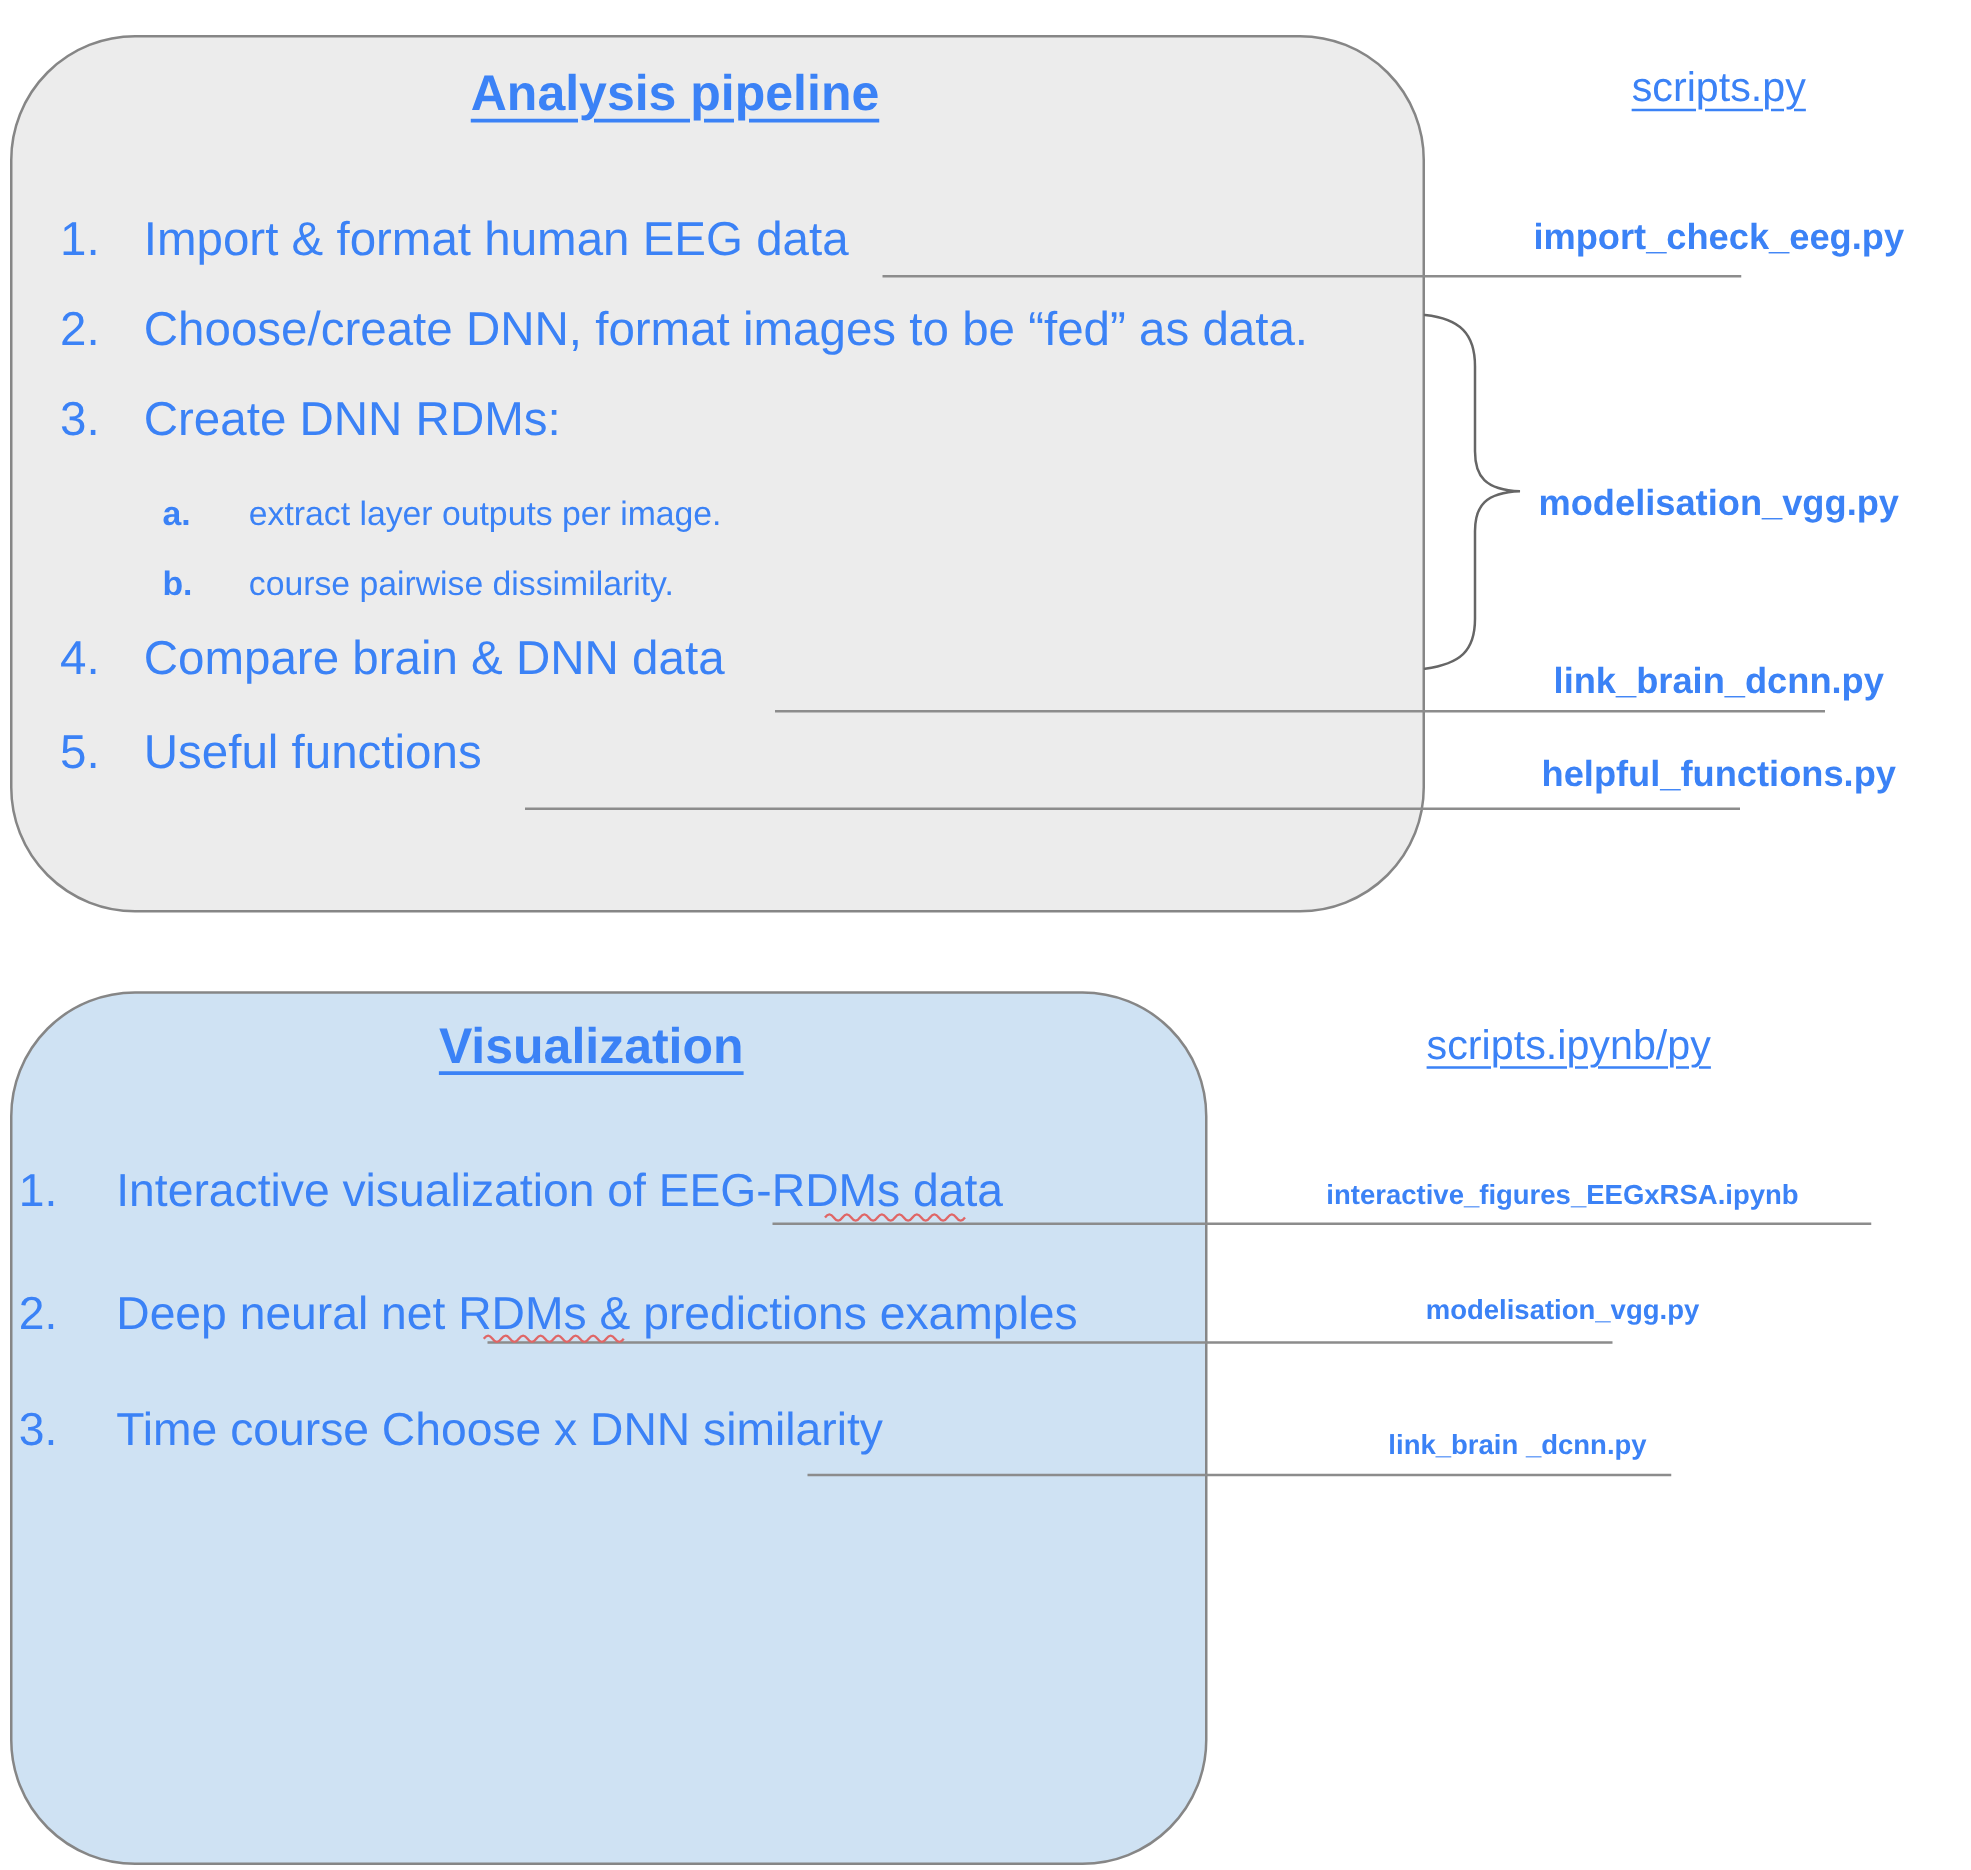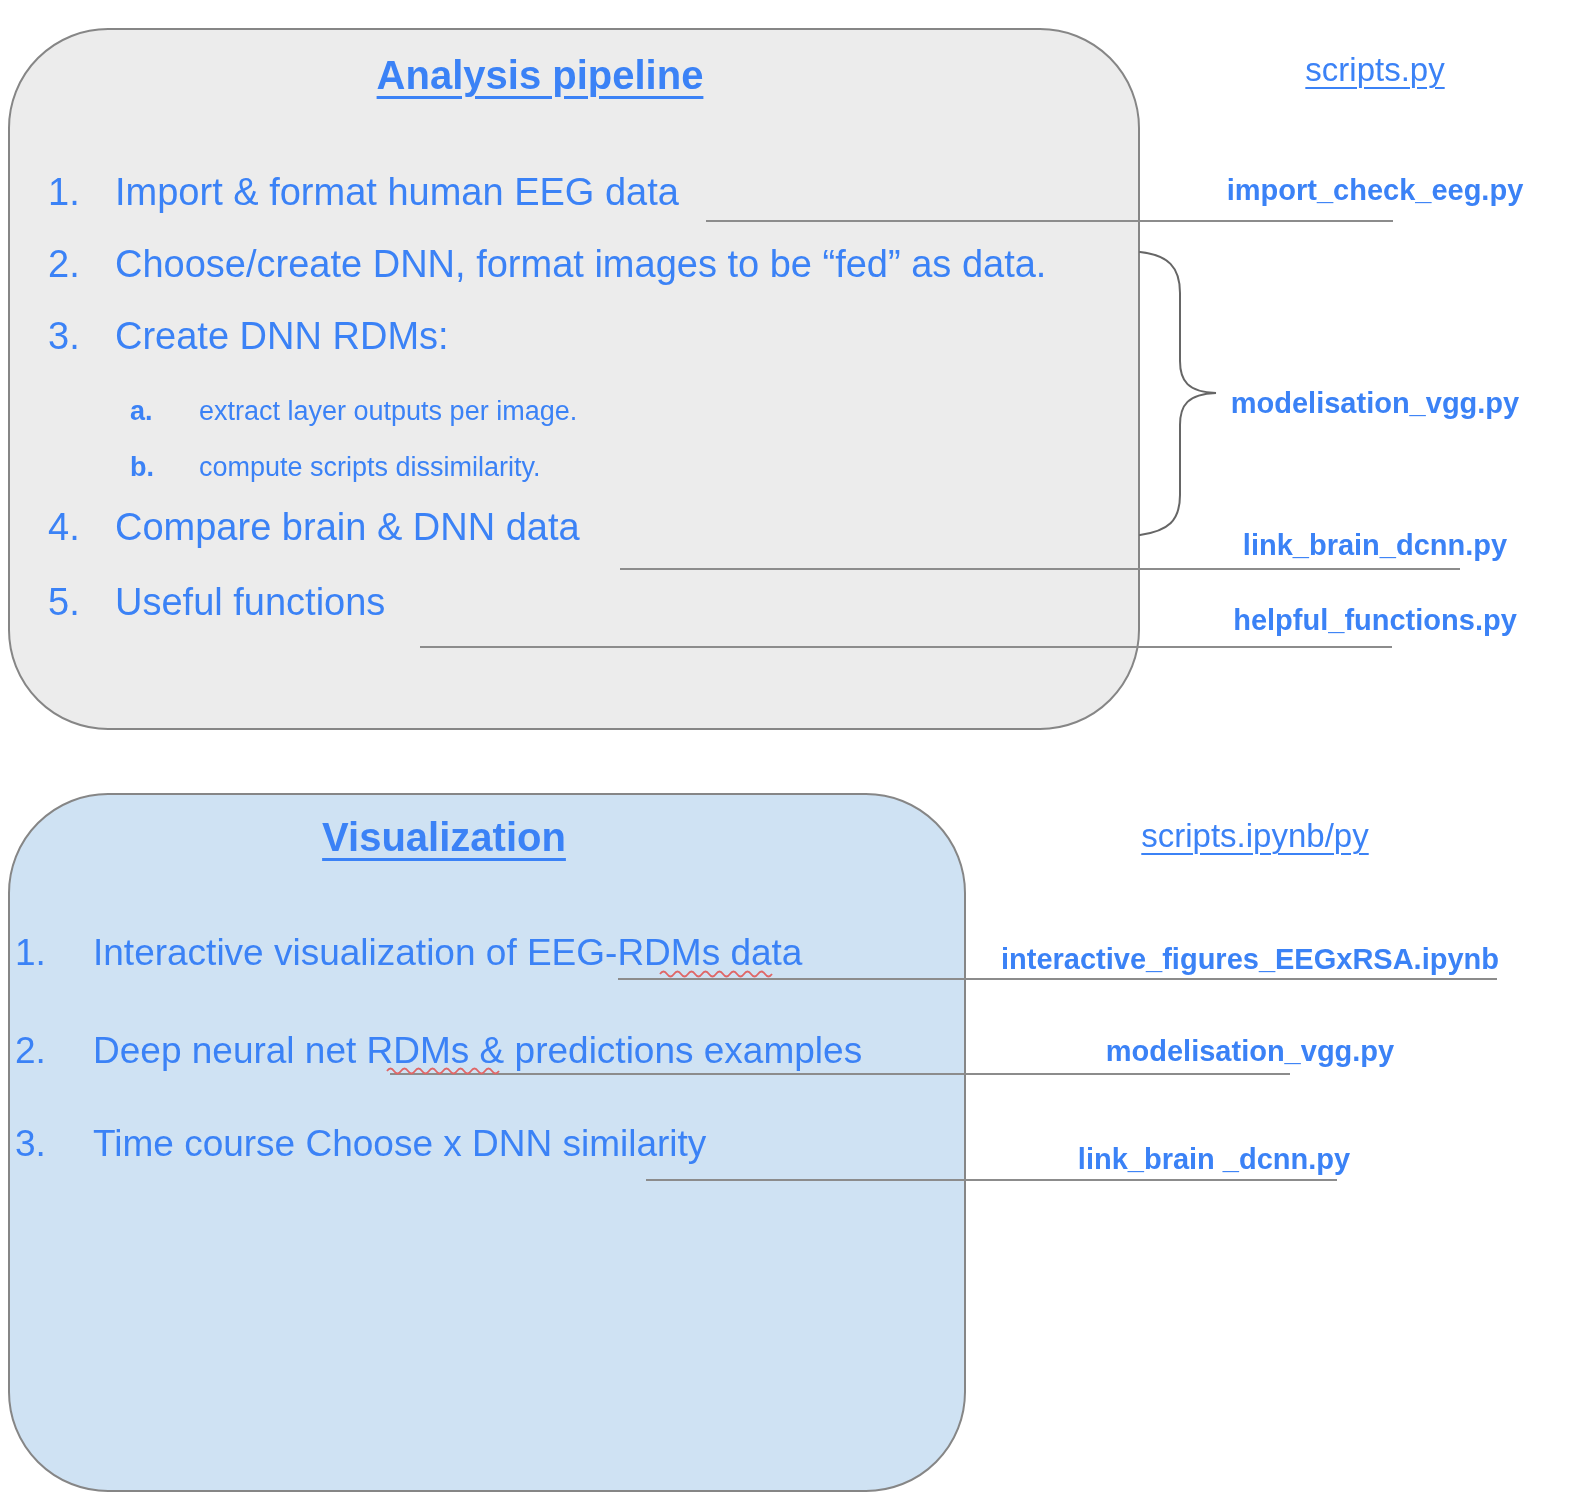--- a/index.html
+++ b/index.html
@@ -26,21 +26,21 @@
   .row.main .num  { width:67px; }
   .row.sub .num   { width:69px; font-weight:bold; }
   .row.bmain .num { width:78px; }
 
   .col-header {
     position:absolute; font-size:33px; line-height:1.15; text-align:center; white-space:nowrap;
     text-decoration:underline; text-decoration-thickness:2px; text-underline-offset:6px;
   }
   .file { position:absolute; font-weight:bold; line-height:1.15; text-align:center; white-space:nowrap; }
   .file.top { font-size:29px; }
-  .file.bot { font-size:29px; }
+  .file.bot { font-size:22px; }
 
   .connector { position:absolute; height:2px; background:#8c8c8c; }
   .squiggle, .brace { position:absolute; }
 </style>
 </head>
 <body>
 
 <div id="canvas">
 
   <div class="box gray"></div>
@@ -57,21 +57,21 @@
   <div class="row main" style="left:48px; top:315px;">
     <span class="num">3.</span>
     <span class="label">Create DNN RDMs:</span>
   </div>
   <div class="row sub" style="left:130px; top:396px;">
     <span class="num">a.</span>
     <span class="label">extract layer outputs per image.</span>
   </div>
   <div class="row sub" style="left:130px; top:452px;">
     <span class="num">b.</span>
-    <span class="label">compute scripts dissimilarity.</span>
+    <span class="label">course pairwise dissimilarity.</span>
   </div>
   <div class="row main" style="left:48px; top:506px;">
     <span class="num">4.</span>
     <span class="label">Compare brain &amp; DNN data</span>
   </div>
   <div class="row main" style="left:48px; top:581px;">
     <span class="num">5.</span>
     <span class="label">Useful functions</span>
   </div>
 
@@ -83,21 +83,21 @@
 
   <div class="connector" style="left:706px; top:220px; width:687px;"></div>
   <div class="connector" style="left:620px; top:568px; width:840px;"></div>
   <div class="connector" style="left:420px; top:646px; width:972px;"></div>
 
   <svg class="brace" style="left:1128px; top:243px;" width="100" height="300" viewBox="0 0 100 300">
     <path d="M 12 9 C 40 12 52 24 52 50 L 52 118 C 52 138 60 149 88 150 C 60 151 52 162 52 182 L 52 252 C 52 278 40 288 12 292" fill="none" stroke="#666666" stroke-width="2" stroke-linecap="round"></path>
   </svg>
 
   <div class="box blue"></div>
-  <div class="box-title" style="left:4px; top:814px; width:880px;">Visualization</div>
+  <div class="box-title" style="left:33px; top:814px; width:880px;">Visualization</div>
 
   <div class="row bmain" style="left:15px; top:932px;">
     <span class="num">1.</span>
     <span class="label">Interactive visualization of EEG-RDMs data</span>
   </div>
   <div class="row bmain" style="left:15px; top:1030px;">
     <span class="num">2.</span>
     <span class="label">Deep neural net RDMs &amp; predictions examples</span>
   </div>
   <div class="row bmain" style="left:15px; top:1123px;">

